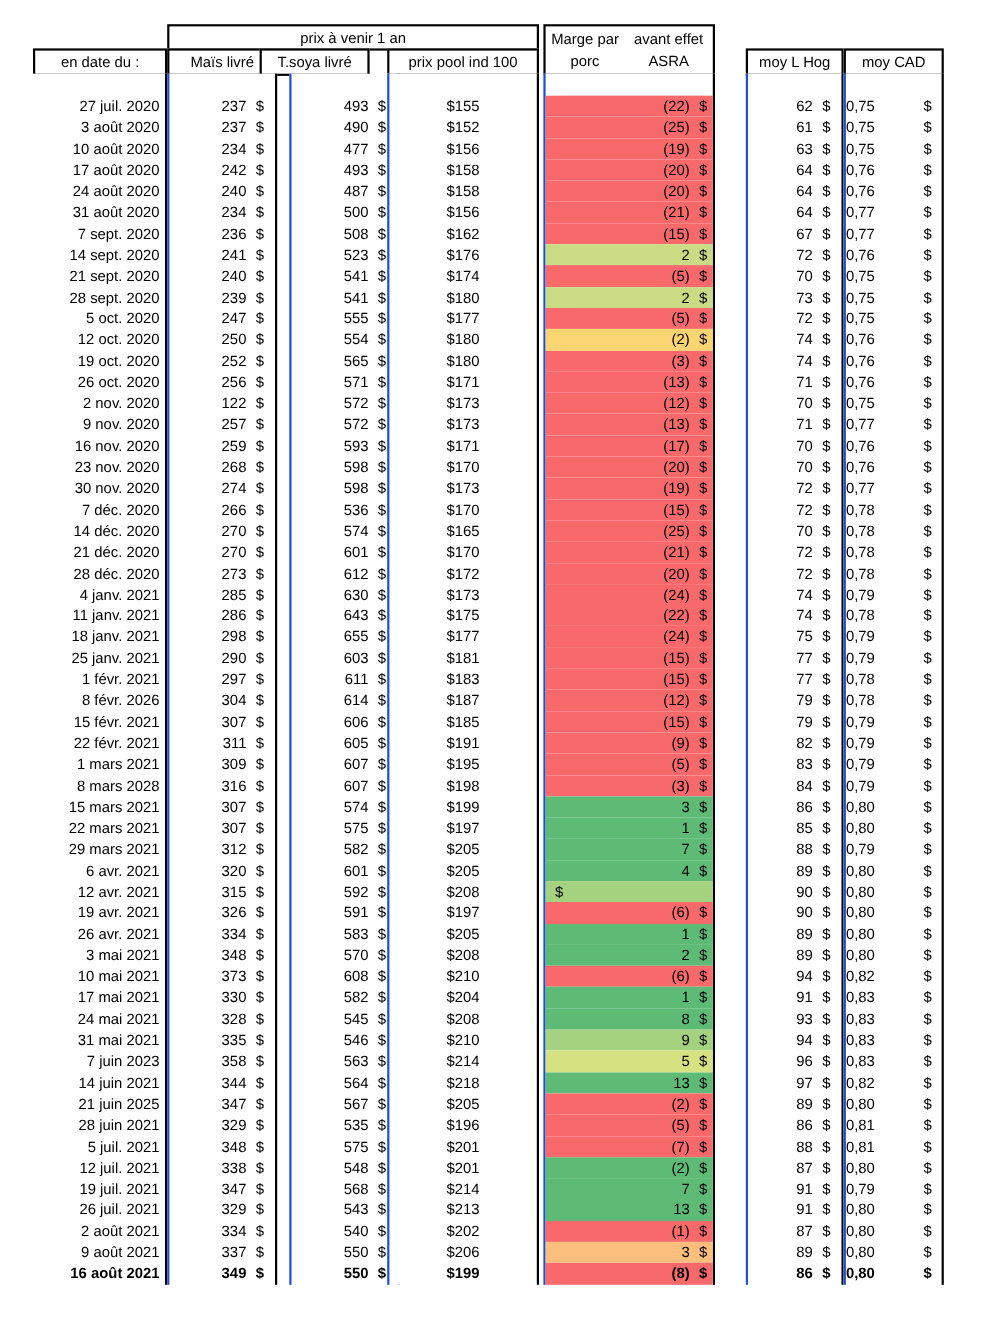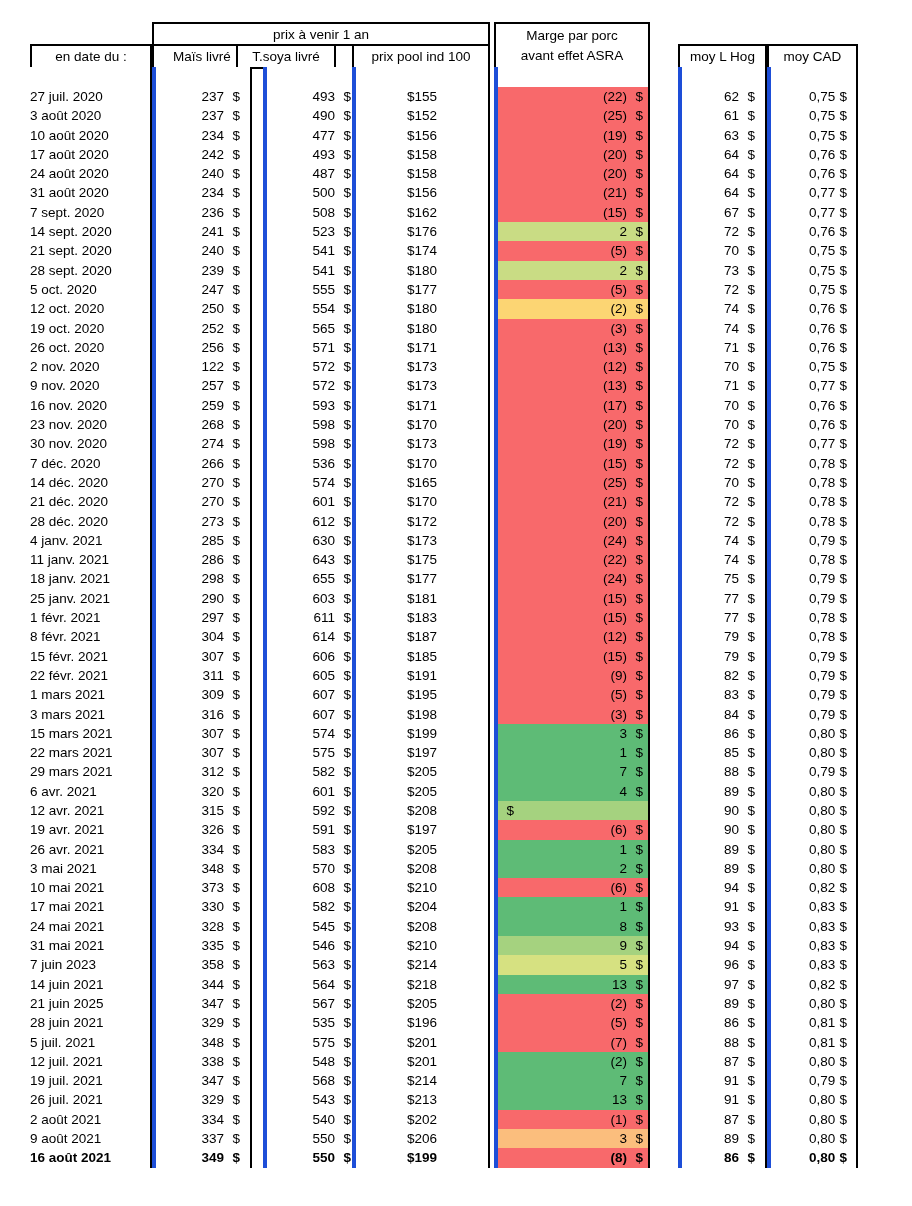--- a/index.html
+++ b/index.html
@@ -2,35 +2,35 @@
 <html><head>
 <meta charset="utf-8">
 <style>
   * { margin:0; padding:0; box-sizing:border-box; }
   html,body { width:912px; height:1206px; background:#fff; overflow:hidden;
               font-family:"Liberation Sans", sans-serif; color:#000; }
   .sheet { position:relative; width:912px; height:1206px; background:#fff; font-size:13.5px; }
 
   .box { position:absolute; border:2px solid #000; background:#fff;
          display:flex; align-items:center; justify-content:center; text-align:center; }
-  .box.two-line { flex-direction:column; line-height:20px; }
+  .box.two-line { flex-direction:row; line-height:20px; }
 
   .col { position:absolute; top:67px; height:1101px; background:#fff; }
-  .col.bl { border-left:4px solid #1d4ed8; }
+  .col.bl { border-left:2px solid #1d4ed8; }
   .col.br { border-right:2px solid #000; }
 
   .spacer { height:20px; }
   .cell { height:19.3px; line-height:19.3px; white-space:nowrap; overflow:hidden; }
 
-  .cell.date  { text-align:left; padding-right:16px; }
+  .cell.date  { text-align:right; padding-right:5px; }
   .cell.num   { display:flex; justify-content:flex-end; padding-right:10px; }
   .cell.pool  { text-align:center; }
   .cell.marge { display:flex; justify-content:flex-end; padding-right:5px; }
   .cell.hog   { display:flex; justify-content:flex-end; padding-right:10px; }
-  .cell.cad   { display:flex; justify-content:flex-start; padding-right:9px;margin-left:38px; }
+  .cell.cad   { display:flex; justify-content:space-between; padding-right:9px; }
 
   .cur  { width:16px; text-align:right; }
   .cur.narrow { width:12px; }
   .bold { font-weight:700; }
 
   
   #col-date  { left:30px;  width:122px; }
   #col-mais  { left:152px; width:100px; }
   #col-soya  { left:263px; width:100px; }
   #col-pool  { left:352px; width:138px; }
@@ -90,25 +90,25 @@
       <div class="cell date"><span>30 nov. 2020</span></div>
       <div class="cell date"><span>7 déc. 2020</span></div>
       <div class="cell date"><span>14 déc. 2020</span></div>
       <div class="cell date"><span>21 déc. 2020</span></div>
       <div class="cell date"><span>28 déc. 2020</span></div>
       <div class="cell date"><span>4 janv. 2021</span></div>
       <div class="cell date"><span>11 janv. 2021</span></div>
       <div class="cell date"><span>18 janv. 2021</span></div>
       <div class="cell date"><span>25 janv. 2021</span></div>
       <div class="cell date"><span>1 févr. 2021</span></div>
-      <div class="cell date"><span>8 févr. 2021</span></div>
+      <div class="cell date"><span>8 févr. 2026</span></div>
       <div class="cell date"><span>15 févr. 2021</span></div>
       <div class="cell date"><span>22 févr. 2021</span></div>
       <div class="cell date"><span>1 mars 2021</span></div>
-      <div class="cell date"><span>3 mars 2021</span></div>
+      <div class="cell date"><span>8 mars 2028</span></div>
       <div class="cell date"><span>15 mars 2021</span></div>
       <div class="cell date"><span>22 mars 2021</span></div>
       <div class="cell date"><span>29 mars 2021</span></div>
       <div class="cell date"><span>6 avr. 2021</span></div>
       <div class="cell date"><span>12 avr. 2021</span></div>
       <div class="cell date"><span>19 avr. 2021</span></div>
       <div class="cell date"><span>26 avr. 2021</span></div>
       <div class="cell date"><span>3 mai 2021</span></div>
       <div class="cell date"><span>10 mai 2021</span></div>
       <div class="cell date"><span>17 mai 2021</span></div>

